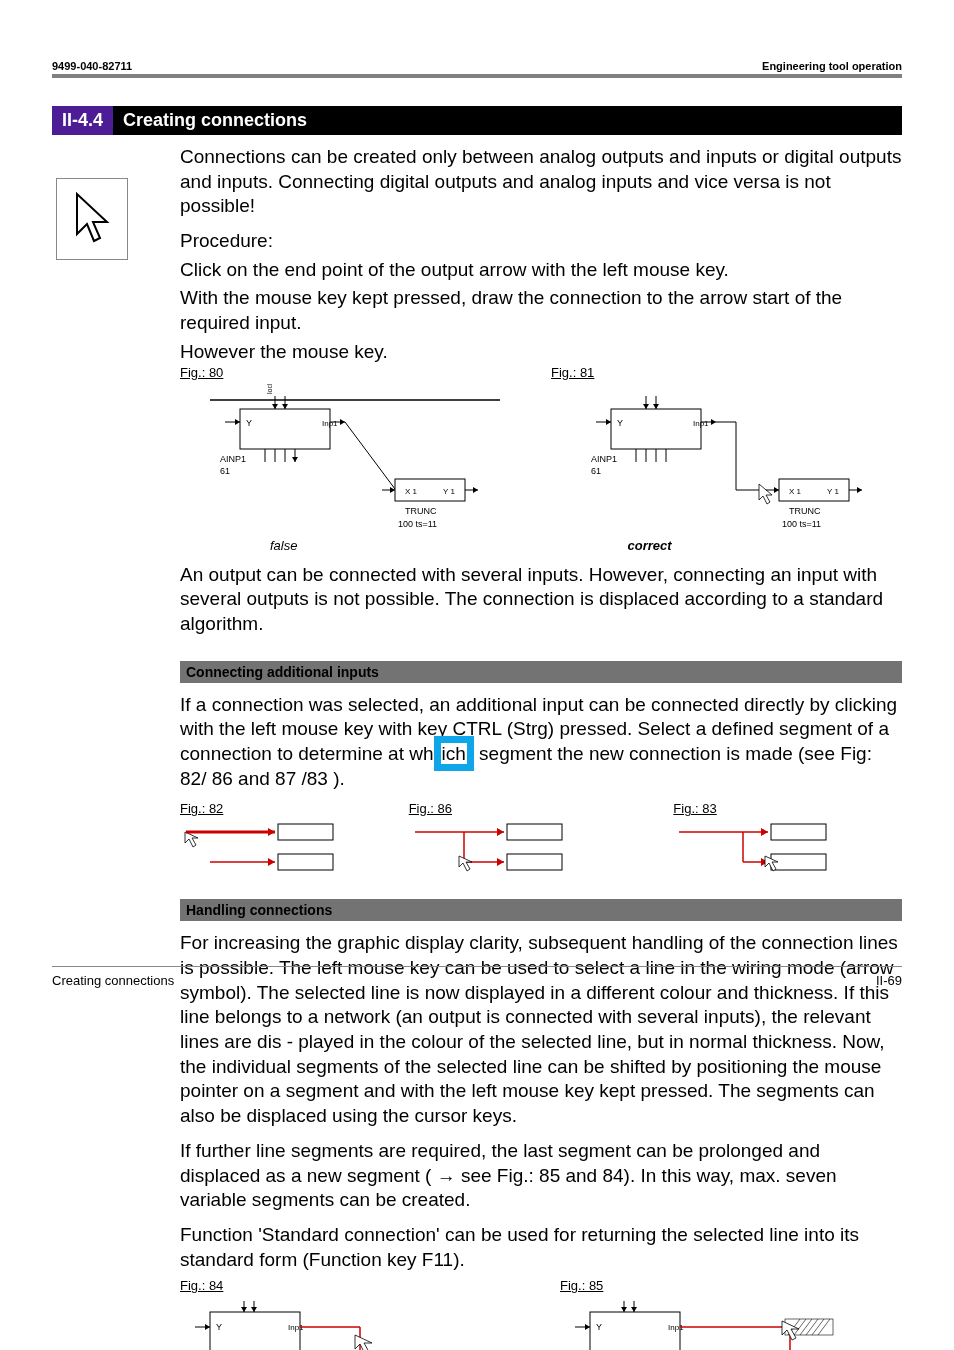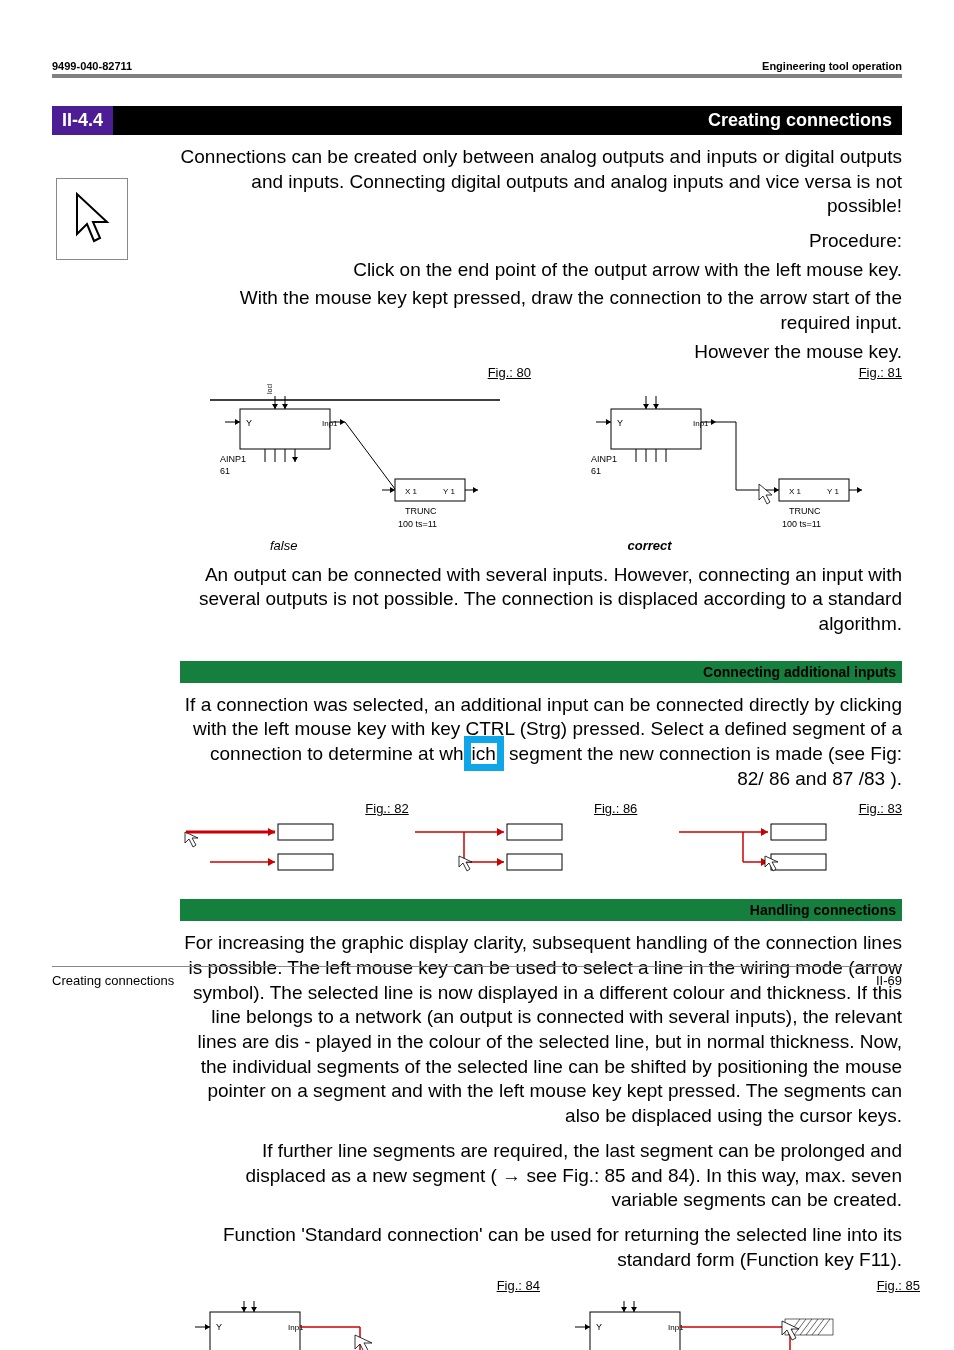--- a/index.html
+++ b/index.html
@@ -1,27 +1,27 @@
 <!DOCTYPE html>
 <html><head>
 <meta charset="utf-8">
 <style>
   * { box-sizing: border-box; margin: 0; padding: 0; }
   html, body { width: 954px; height: 1350px; background: #fff; font-family: Arial, Helvetica, sans-serif; color: #000; }
-  .page { width: 954px; height: 1028px; position: relative; padding: 60px 52px 40px 52px; text-align: right; }
+  .page { width: 954px; height: 1028px; position: relative; padding: 60px 52px 40px 52px; }
   .hdr { display: flex; justify-content: space-between; font-size: 11px; font-weight: bold; }
   .hdr-rule { height: 4px; background: #808080; margin-top: 2px; }
   .section-row { display: flex; align-items: stretch; margin-top: 28px; }
   .section-num { background: #4c1d95; color: #fff; font-weight: bold; font-size: 18px; padding: 4px 10px; white-space: nowrap; }
   .section-title { flex: 1; background: #000; color: #fff; font-weight: bold; font-size: 18px; padding: 4px 10px; }
   .body-col { margin-left: 128px; }
   .para { font-size: 19px; line-height: 1.3; margin-top: 10px; }
   .para-small-gap { margin-top: 4px; }
   .cursor-icon { position: absolute; left: 56px; top: 178px; width: 72px; height: 82px; border: 1px solid #888; display:flex; align-items:center; justify-content:center; }
-  .sub-heading { background: #15803d; font-weight: bold; font-size: 14px; padding: 3px 6px; margin-top: 24px; }
+  .sub-heading { background: #737373; font-weight: bold; font-size: 14px; padding: 3px 6px; margin-top: 24px; }
   .fig-row { display: flex; gap: 20px; }
   .fig-row-4 { display: flex; justify-content: space-between; margin-top: 10px; }
   .fig-box { flex: 1; }
   .fig-label { font-size: 13px; text-decoration: underline; margin-bottom: 4px; }
   .caption-row { display: flex; margin-top: 4px; }
   .caption-false { font-style: italic; font-size: 13px; margin-left: 90px; }
   .caption-correct { font-style: italic; font-weight: bold; font-size: 13px; margin-left: 330px; }
   .footer { position: absolute; left: 52px; right: 52px; bottom: 40px; }
   .footer-rule { height: 1px; background: #888; margin-bottom: 6px; }
   .footer-row { display: flex; justify-content: space-between; font-size: 13px; }

